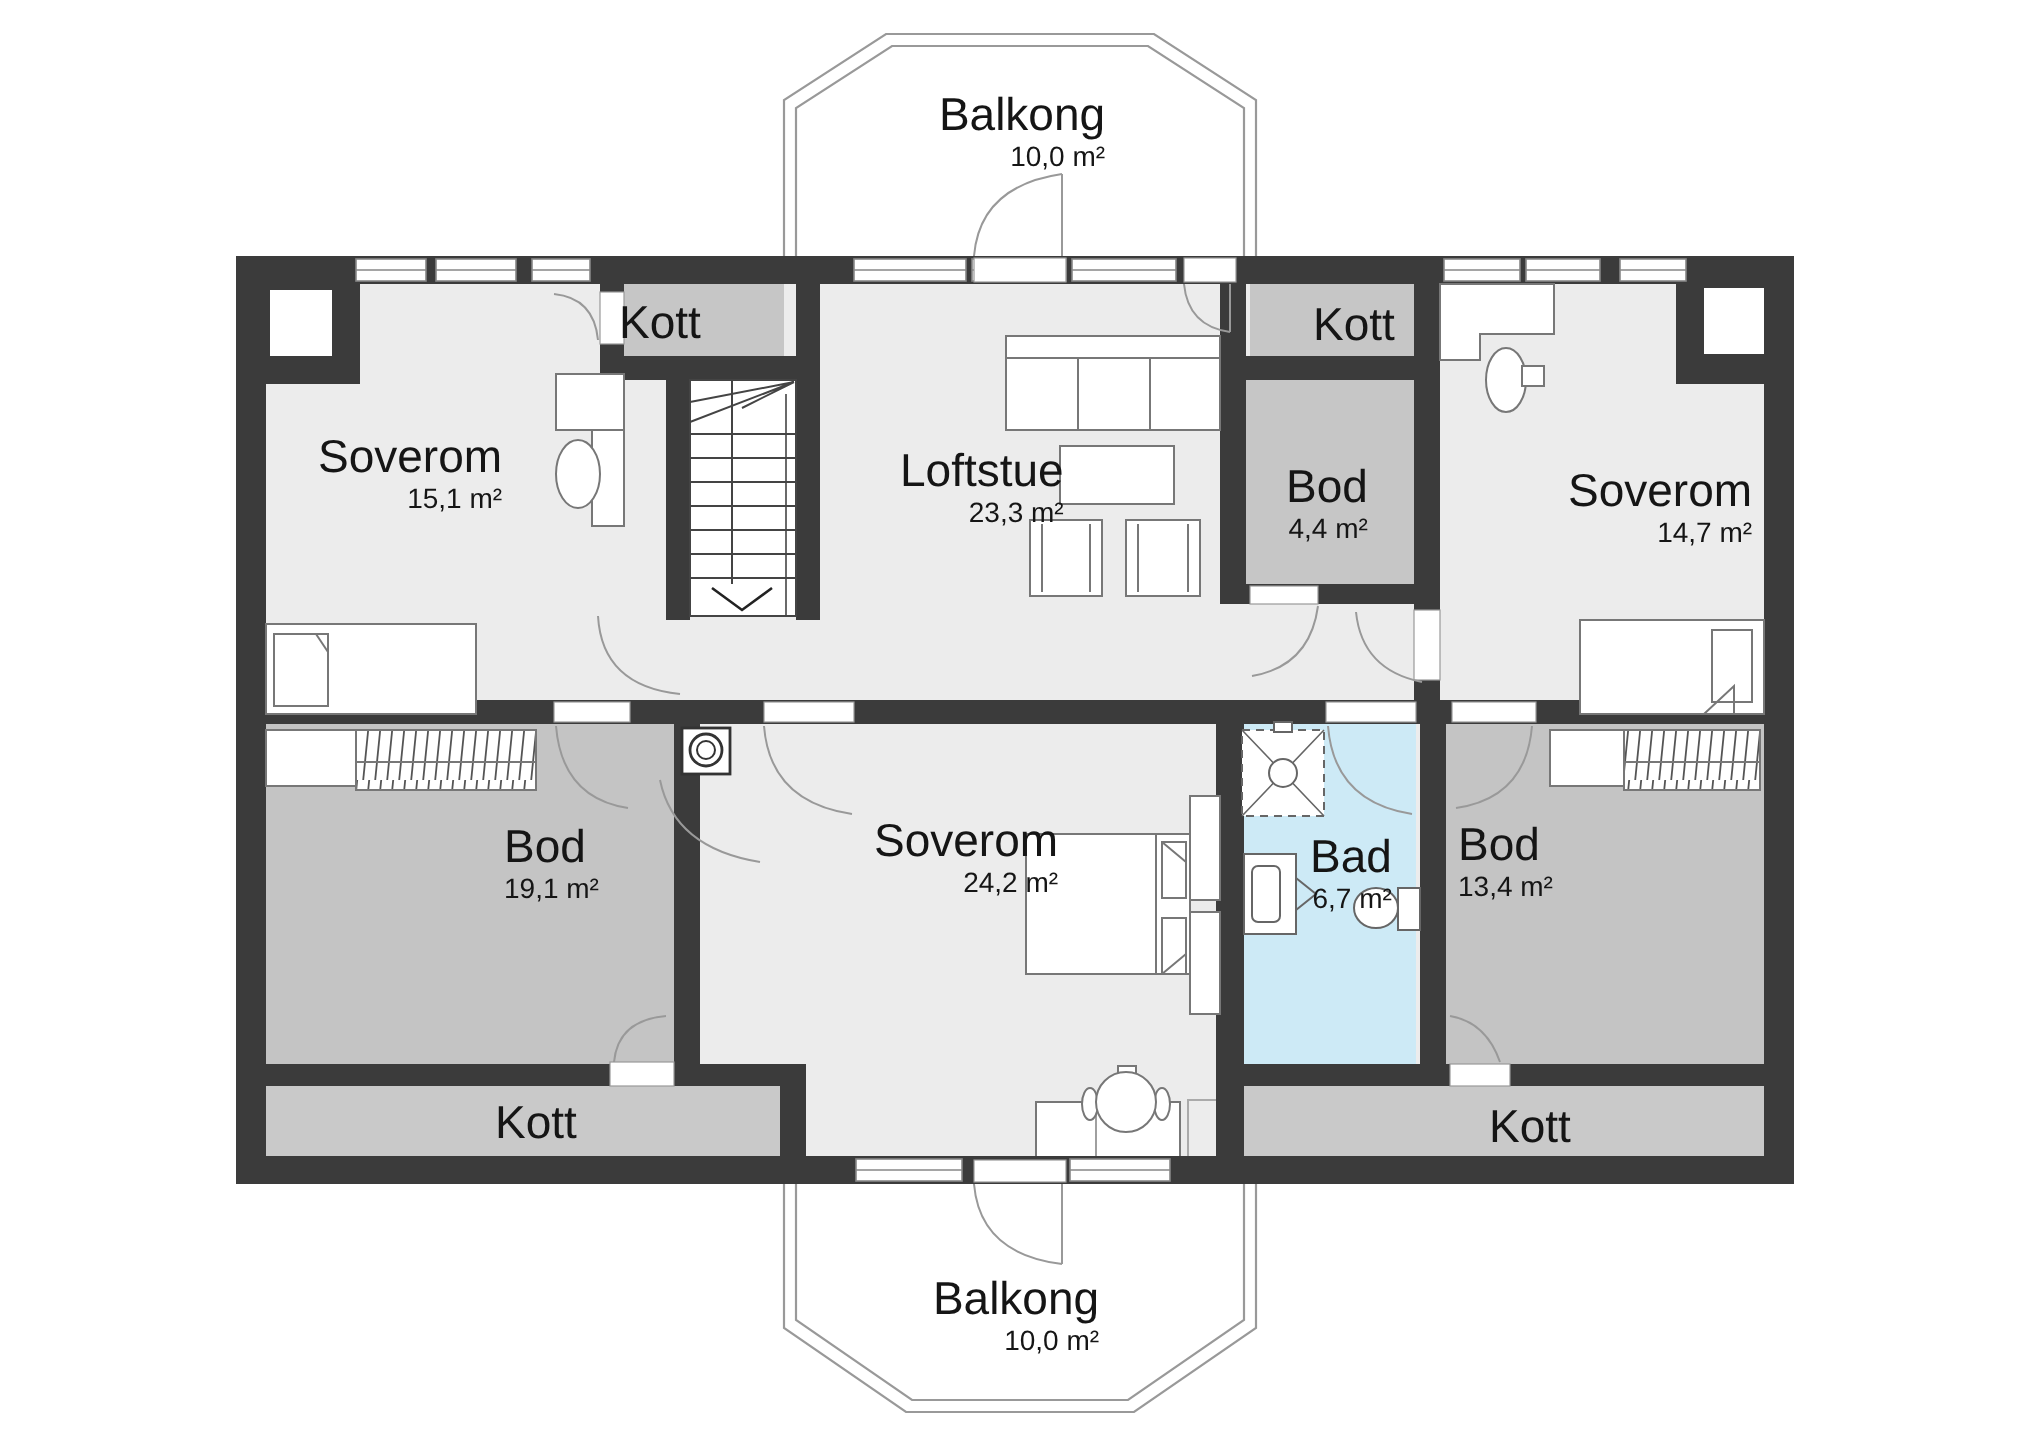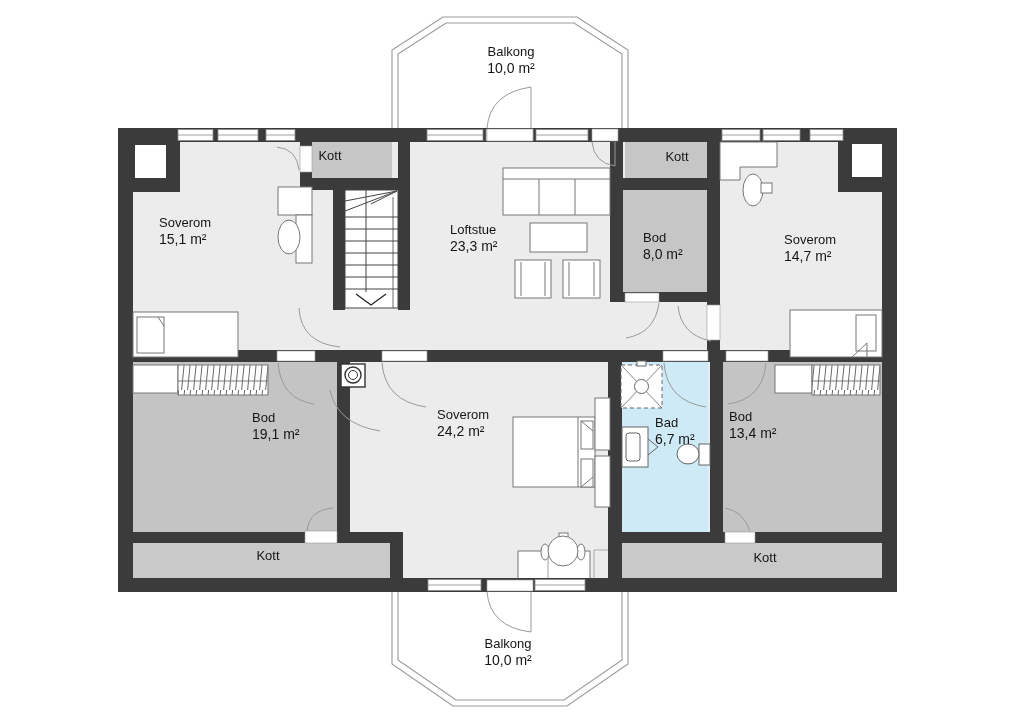--- a/index.html
+++ b/index.html
@@ -1,21 +1,21 @@
 <!DOCTYPE html>
 <html><head>
 <meta charset="utf-8">
 <style>
   html,body{margin:0;padding:0;background:#ffffff;}
   .plan{position:relative;width:1018px;height:720px;background:#fff;overflow:hidden;
         font-family:"Liberation Sans",sans-serif;}
   .plan svg{position:absolute;left:0;top:0;}
   .room-label{position:absolute;color:#151515;white-space:nowrap;}
-  .room-label .rname{font-size:13px;line-height:1.05;}
-  .room-label .rarea{font-size:14px;line-height:1.15;margin-top:1px;}
+  .room-label .rname{font-size:23px;line-height:1.05;}
+  .room-label .rarea{font-size:14px;line-height:1.15;margin-top:1px;text-align:right;}
   .room-label.center{transform:translateX(-50%);text-align:center;}
 </style>
 </head>
 <body>
 
 <div class="plan">
 <svg width="1018" height="720" viewBox="0 0 1018 720">
   <defs>
     <pattern id="hatch" width="6" height="30" patternUnits="userSpaceOnUse">
       <rect width="6" height="30" fill="#ffffff"></rect>
@@ -236,21 +236,21 @@
 </div>
 <div class="room-label" style="left:450px;top:223px">
   <div class="rname">Loftstue</div>
   <div class="rarea">23,3 m²</div>
 </div>
 <div class="room-label center" style="left:677px;top:150px">
   <div class="rname">Kott</div>
 </div>
 <div class="room-label" style="left:643px;top:231px">
   <div class="rname">Bod</div>
-  <div class="rarea">8,0 m²</div>
+  <div class="rarea">4,4 m²</div>
 </div>
 <div class="room-label" style="left:784px;top:233px">
   <div class="rname">Soverom</div>
   <div class="rarea">14,7 m²</div>
 </div>
 <div class="room-label" style="left:252px;top:411px">
   <div class="rname">Bod</div>
   <div class="rarea">19,1 m²</div>
 </div>
 <div class="room-label" style="left:437px;top:408px">

